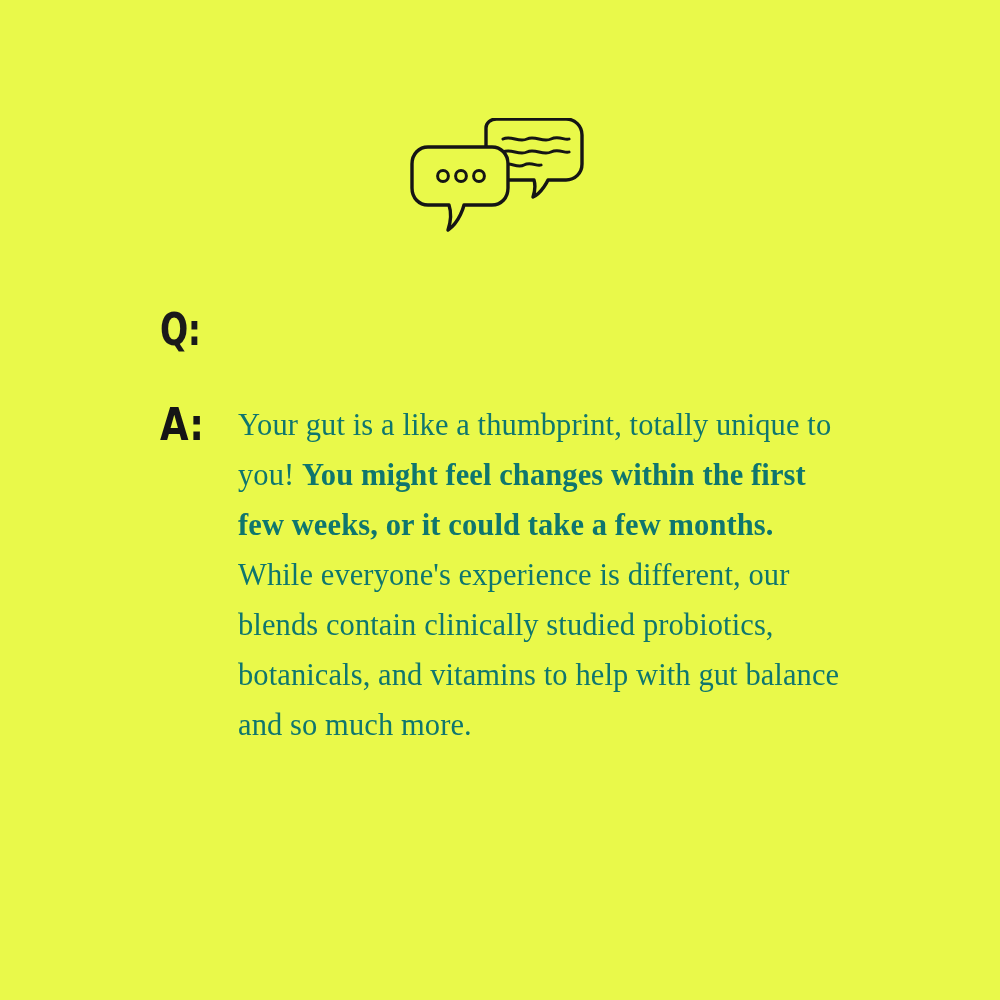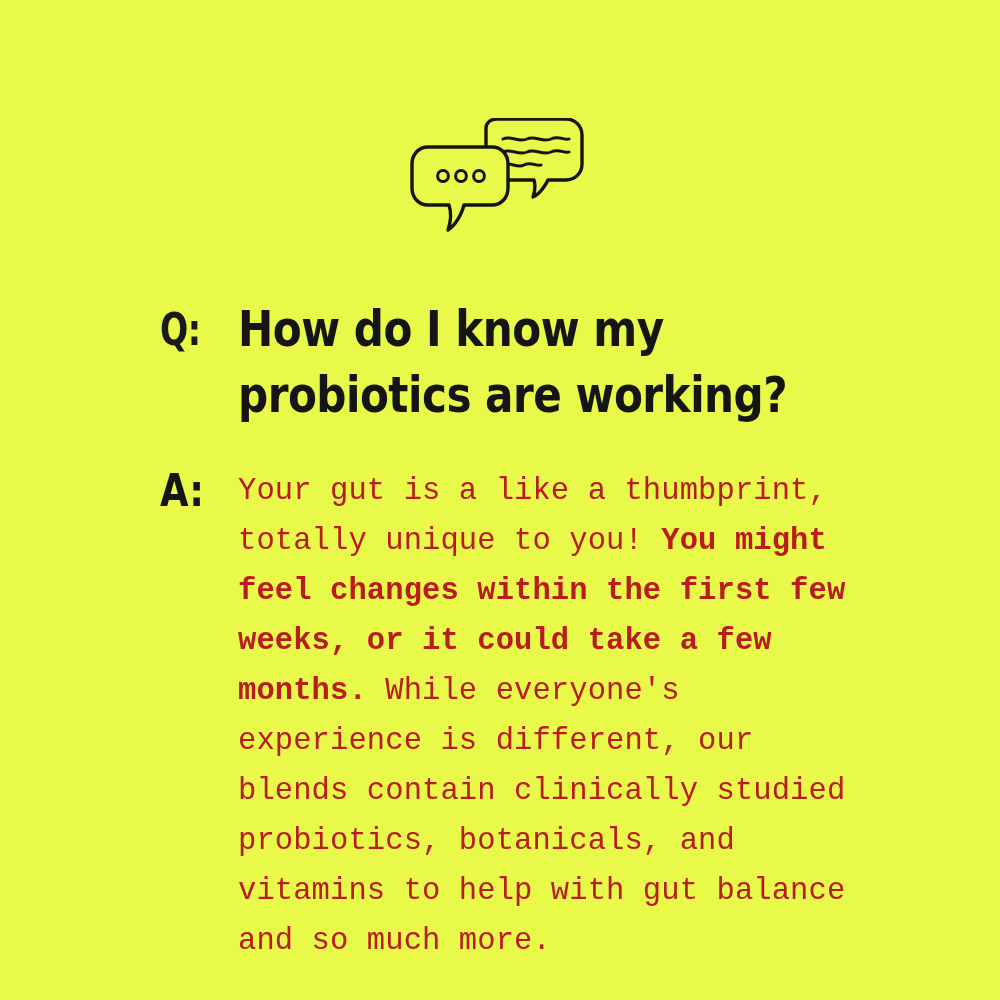--- a/index.html
+++ b/index.html
@@ -84,24 +84,24 @@
     font-size: 45px;
     line-height: 50px;
     font-family: "DejaVu Sans", sans-serif;
     font-weight: bold;
     color: #151515;
     transform: scaleX(0.82);
     transform-origin: left top;
   }
 
   .a-text {
-    font-family: Liberation Mono, monospace;
+    font-family: Liberation Serif, serif;
     font-size: 30.5px;
     line-height: 50px;
-    color: #b91c1c;
+    color: #0f766e;
     width: 612px;
     letter-spacing: 0.1px;
   }
 
   .a-text .bold {
     font-weight: bold;
   }
 </style>
 </head>
 <body>
@@ -122,24 +122,20 @@
       <circle cx="35" cy="58" r="5.4" stroke="#151515" stroke-width="3" fill="none"></circle>
       <circle cx="53" cy="58" r="5.4" stroke="#151515" stroke-width="3" fill="none"></circle>
       <circle cx="71" cy="58" r="5.4" stroke="#151515" stroke-width="3" fill="none"></circle>
     </svg>
   </div>
 
   <div class="qa">
 
     <div class="row">
       <div class="marker q-marker">Q:</div>
-      <div>
-        <div class="q-text">How do I know my</div>
-        <div class="q-text">probiotics are working?</div>
-      </div>
     </div>
 
     <div class="row a-row">
       <div class="marker a-marker">A:</div>
       <div class="a-text"><span>Your gut is a like a thumbprint, totally unique to you! </span><span class="bold">You might feel changes within the first few weeks, or it could take a few months.</span><span> While everyone's experience is different, our blends contain clinically studied probiotics, botanicals, and vitamins to help with gut balance and so much more.</span></div>
     </div>
 
   </div>
 </div>
 

